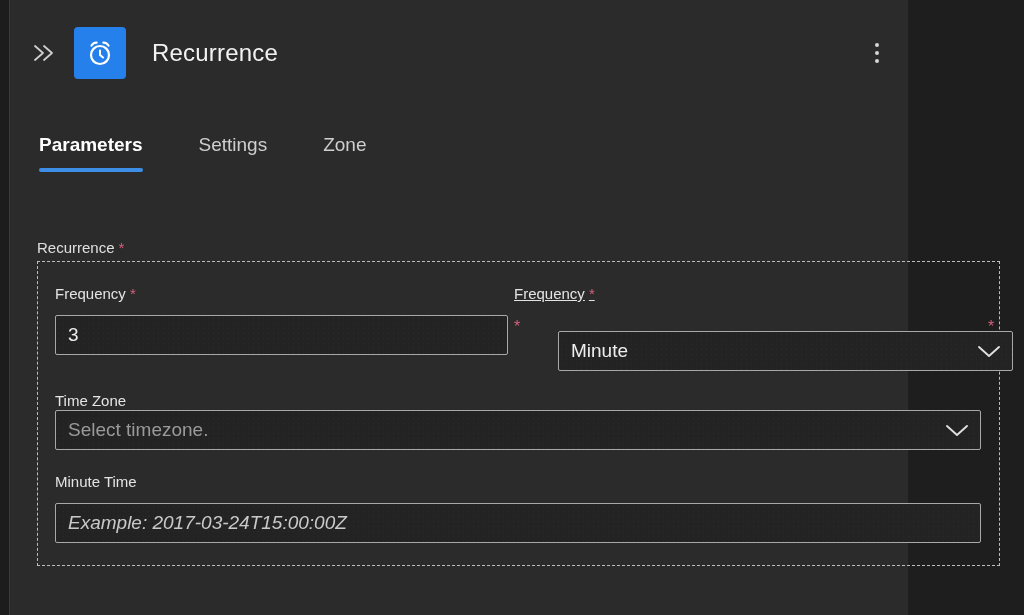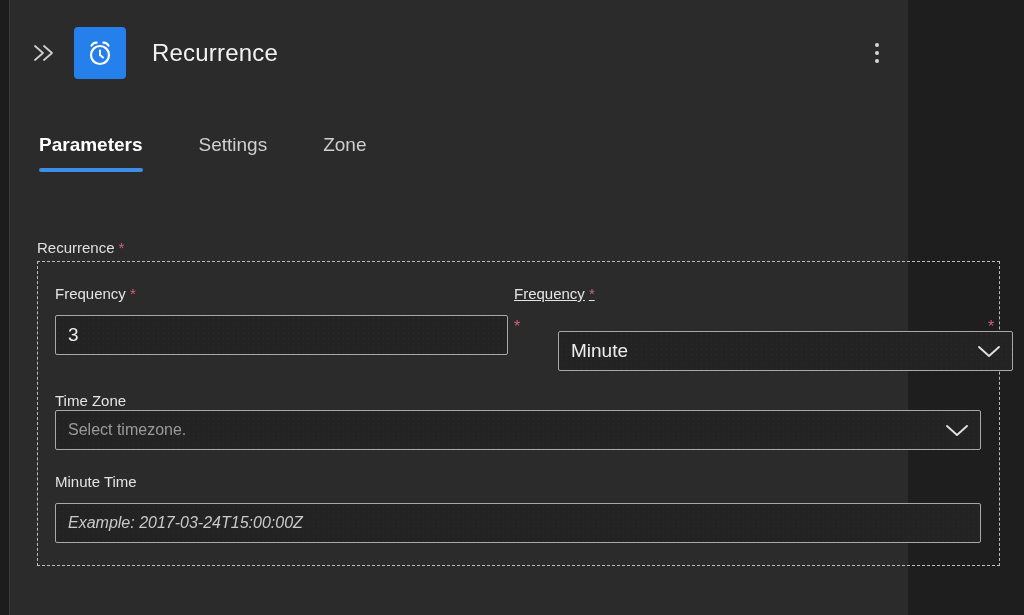--- a/index.html
+++ b/index.html
@@ -173,21 +173,21 @@
   }
   .control.select { cursor: pointer; padding-right: 8px; }
   .control .value {
     font-size: 19px;
     color: #ededed;
     white-space: nowrap;
     flex: 1 1 auto;
     overflow: hidden;
   }
   .control .placeholder {
-    font-size: 16px;
+    font-size: 19px;
     color: #9a9a9a;
     white-space: nowrap;
     flex: 1 1 auto;
     overflow: hidden;
   }
   .control .placeholder.italic { font-style: italic; color: #c9c9c9; }
 
   .chevron {
     flex: none;
     width: 30px;

